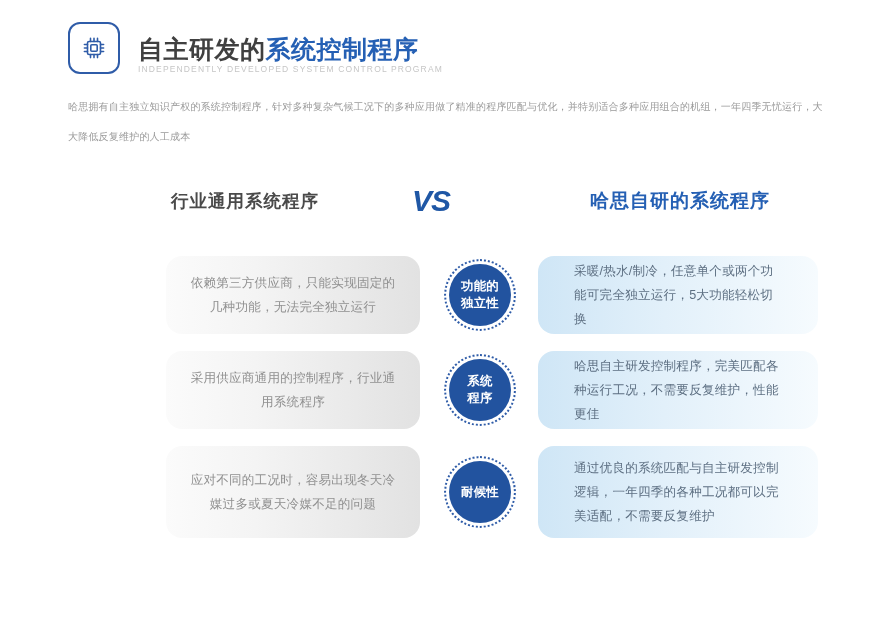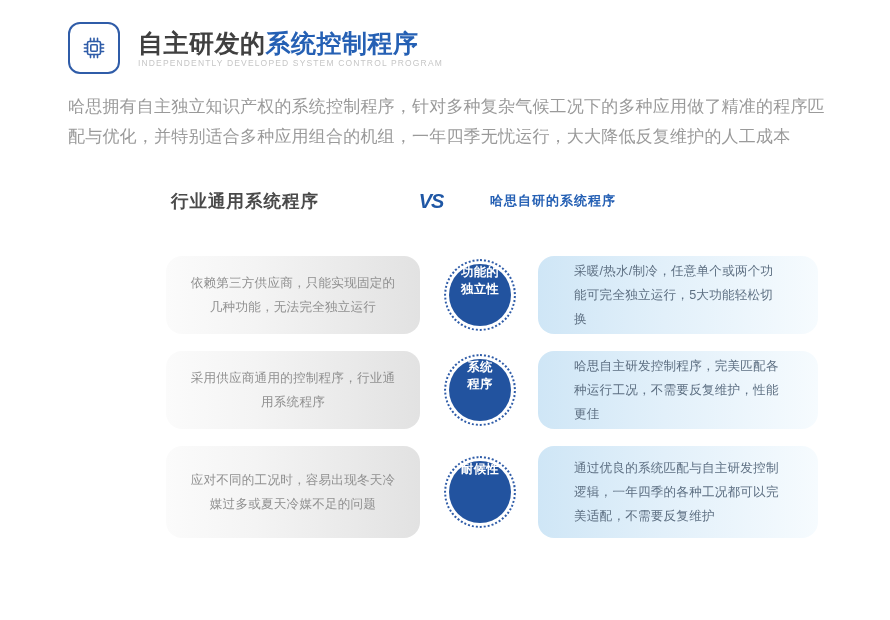--- a/index.html
+++ b/index.html
@@ -14,21 +14,21 @@
     overflow: hidden;
     position: relative;
   }
 
   
   .header {
     position: absolute;
     left: 68px;
     top: 22px;
     display: flex;
-    align-items: center;
+    align-items: flex-end;
   }
   .header-icon-box {
     width: 52px;
     height: 52px;
     border: 2px solid #2f5ca8;
     border-radius: 12px;
     box-sizing: border-box;
     display: flex;
     align-items: center;
     justify-content: center;
@@ -55,21 +55,21 @@
     color: #c6c6c6;
     white-space: nowrap;
   }
 
   
   .intro {
     position: absolute;
     left: 68px;
     top: 92px;
     width: 760px;
-    font-size: 17px;
+    font-size: 10px;
     line-height: 30px;
     color: #9a9a9a;
     letter-spacing: 0.2px;
   }
 
   
   .vs-row {
     position: absolute;
     left: 0;
     top: 180px;
@@ -88,34 +88,34 @@
     color: #4a4a4a;
     line-height: 42px;
     letter-spacing: 1px;
   }
   .vs-badge {
     position: absolute;
     left: 398px;
     top: 0;
     width: 66px;
     text-align: center;
-    font-size: 20px;
+    font-size: 30px;
     font-weight: bold;
     font-style: italic;
     color: #1f57a5;
     line-height: 42px;
     letter-spacing: -1px;
   }
   .vs-right-label {
     position: absolute;
     left: 490px;
     top: 0;
     width: 280px;
-    text-align: left;
-    font-size: 13px;
+    text-align: right;
+    font-size: 19px;
     font-weight: bold;
     color: #2560b4;
     line-height: 42px;
     letter-spacing: 1px;
   }
 
   
   .cmp-area {
     position: absolute;
     left: 0;
@@ -186,20 +186,21 @@
   .circle-core {
     position: absolute;
     left: 5px;
     top: 5px;
     width: 62px;
     height: 62px;
     border-radius: 50%;
     background: #22539f;
     color: #ffffff;
     display: flex;
+    align-items: center;
     justify-content: center;
     text-align: center;
     font-size: 12.4px;
     font-weight: bold;
     line-height: 17px;
     letter-spacing: 0.3px;
   }
 </style>
 </head>
 <body>

